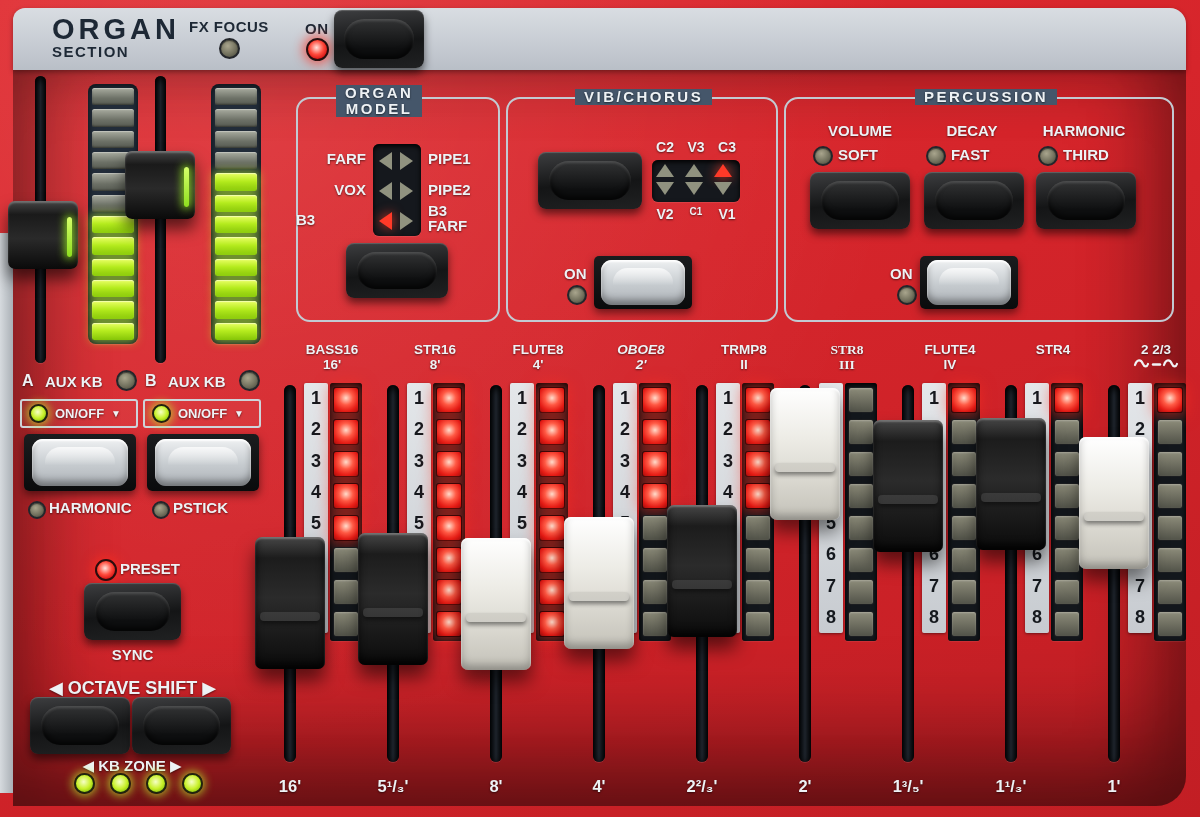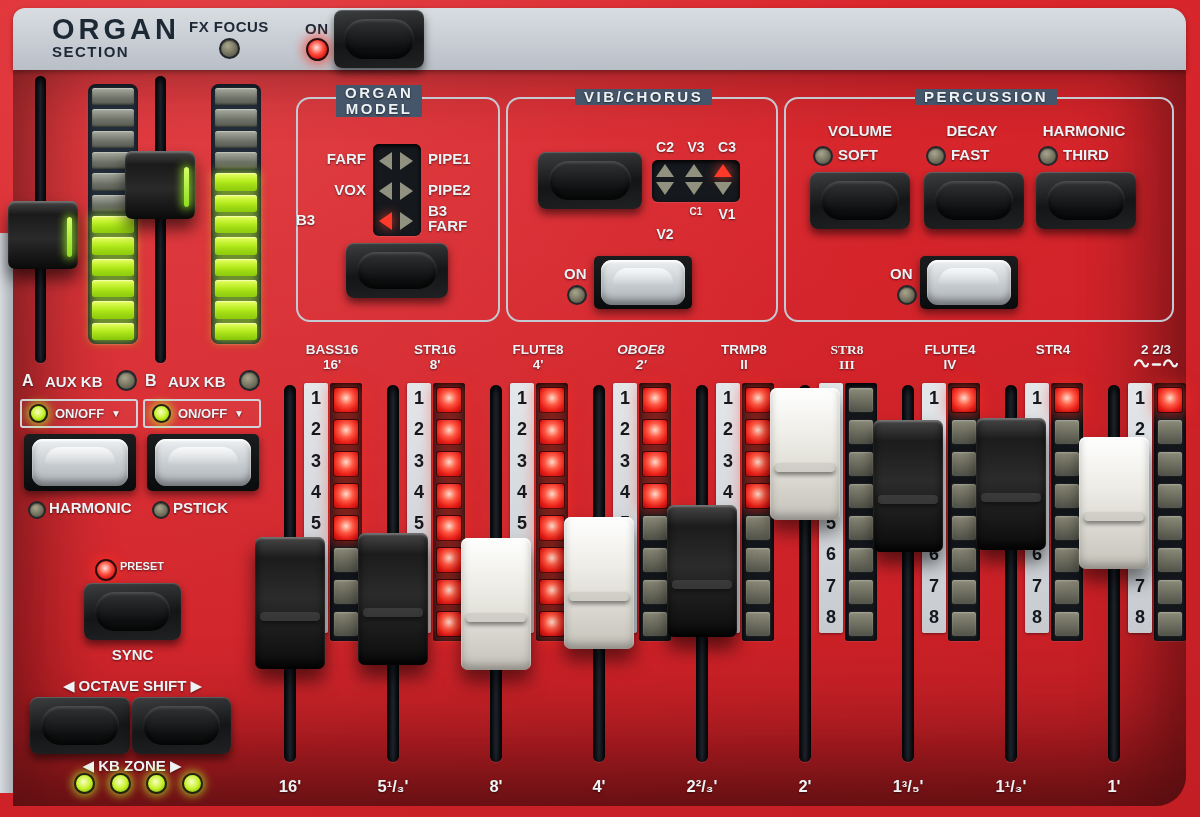--- a/index.html
+++ b/index.html
@@ -165,26 +165,26 @@
     </div>
   <div class="abs btn-gray" style="left:147px;top:434px;width:112px;height:57px;">
       <div class="pill"></div>
     </div>
   <div class="abs led off" style="left:28px;top:501px;width:14px;height:14px;"></div>
   <div class="abs wlabel" style="left:49px;top:499px;font-size:15px;">HARMONIC</div>
   <div class="abs led off" style="left:152px;top:501px;width:14px;height:14px;"></div>
   <div class="abs wlabel" style="left:173px;top:499px;font-size:15px;">PSTICK</div>
 
   <div class="abs led red" style="left:95px;top:559px;width:18px;height:18px;"></div>
-  <div class="abs wlabel" style="left:120px;top:560px;font-size:11px;">PRESET</div>
+  <div class="abs wlabel" style="left:120px;top:560px;font-size:15px;">PRESET</div>
   <div class="abs btn-dark" style="left:84px;top:583px;width:97px;height:57px;">
       <div class="pill"></div>
     </div>
   <div class="abs wlabel" style="left:84px;top:646px;width:97px;text-align:center;font-size:15px;">SYNC</div>
-  <div class="abs wlabel" style="left:40px;top:677px;width:185px;text-align:center;font-size:15px;">◀ OCTAVE SHIFT ▶</div>
+  <div class="abs wlabel" style="left:40px;top:677px;width:185px;text-align:center;font-size:18px;">◀ OCTAVE SHIFT ▶</div>
   <div class="abs btn-dark" style="left:30px;top:697px;width:100px;height:57px;">
       <div class="pill"></div>
     </div>
   <div class="abs btn-dark" style="left:132px;top:697px;width:99px;height:57px;">
       <div class="pill"></div>
     </div>
   <div class="abs wlabel" style="left:62px;top:757px;width:140px;text-align:center;font-size:15px;">◀ KB ZONE ▶</div>
   <div class="abs" id="kbzone-leds" style="left:74px;top:773px;display:flex;gap:15px;">
       <div class="led green" style="width: 17px; height: 17px; position: relative;"></div>
       <div class="led green" style="width: 17px; height: 17px; position: relative;"></div>
@@ -227,21 +227,21 @@
     </div>
   <div class="abs" id="vib-tris">
       <div class="tri up" style="position: absolute; left: 656px; top: 164px;"></div>
       <div class="tri up" style="position: absolute; left: 685px; top: 164px;"></div>
       <div class="tri up lit" style="position: absolute; left: 714px; top: 164px;"></div>
       <div class="tri down" style="position: absolute; left: 656px; top: 182px;"></div>
       <div class="tri down" style="position: absolute; left: 685px; top: 182px;"></div>
       <div class="tri down" style="position: absolute; left: 714px; top: 182px;"></div>
     </div>
   <div class="abs" id="vib-bottom-labels" style="left:650px;top:206px;width:92px;display:flex;justify-content:space-between;">
-      <div class="wlabel" style="font-size: 14px; width: 30px; text-align: center; position: relative; margin-top: 20px;">V2</div>
+      <div class="wlabel" style="font-size: 14px; width: 30px; text-align: center; position: relative;">V2</div>
       <div class="wlabel" style="font-size: 10px; width: 30px; text-align: center; position: relative;">C1</div>
       <div class="wlabel" style="font-size: 14px; width: 30px; text-align: center; position: relative;">V1</div>
     </div>
   <div class="abs wlabel" style="left:564px;top:265px;font-size:15px;">ON</div>
   <div class="abs led off" style="left:567px;top:285px;width:16px;height:16px;"></div>
   <div class="abs btn-gray" style="left:594px;top:256px;width:98px;height:53px;">
       <div class="pill"></div>
     </div>
 
   <div class="abs gbox" style="left:784px;top:97px;width:386px;height:221px;"></div>

